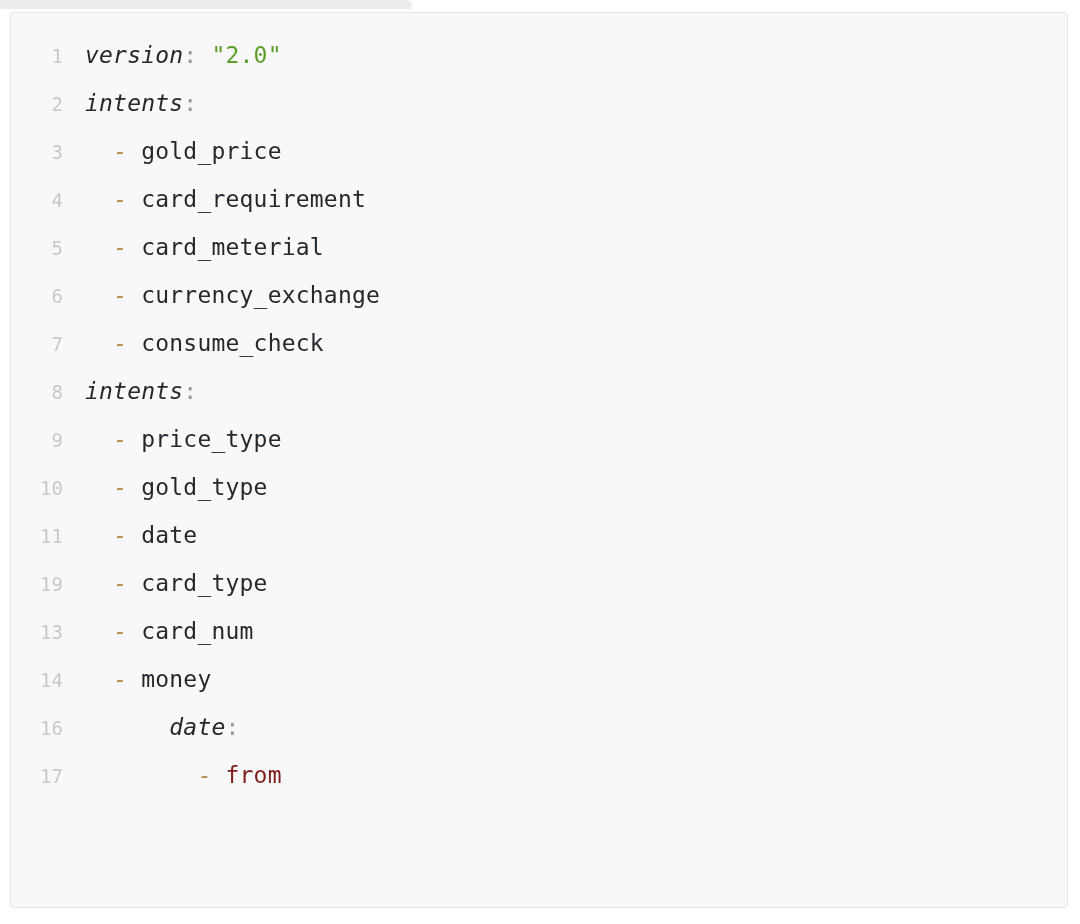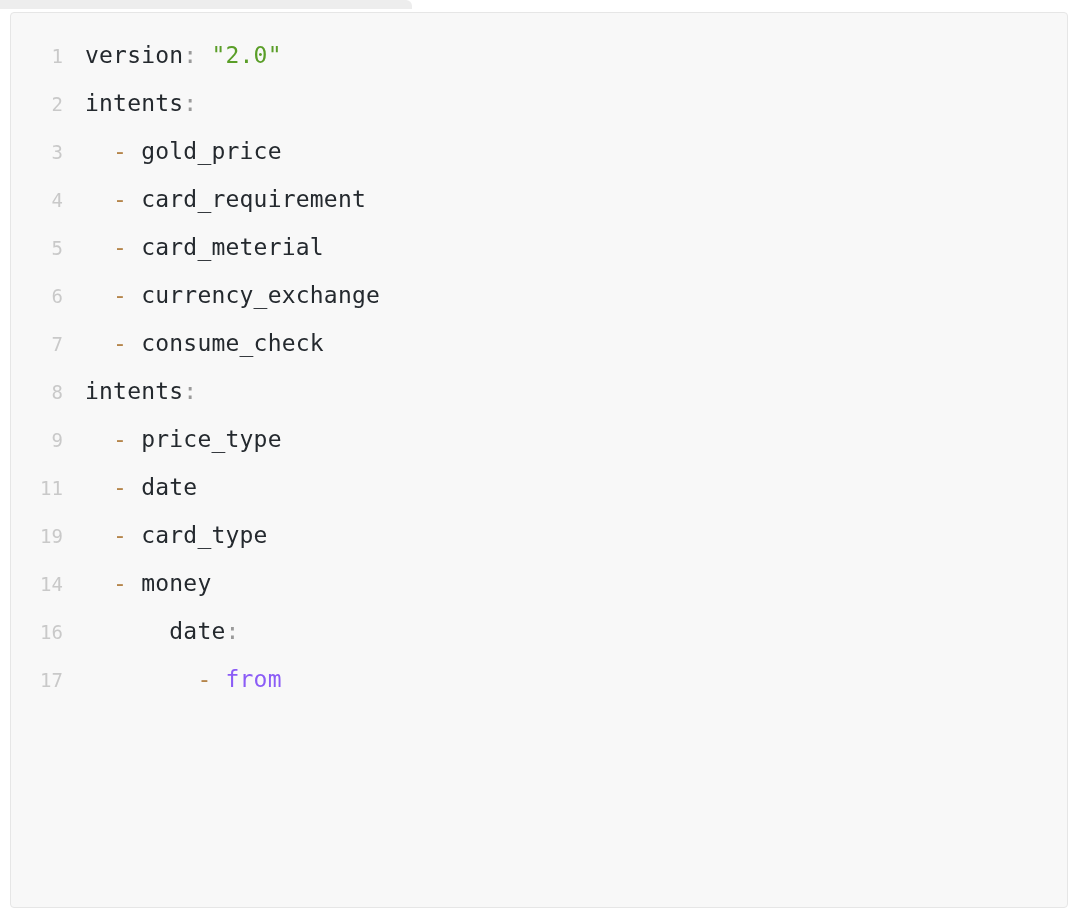--- a/index.html
+++ b/index.html
@@ -71,43 +71,45 @@
     flex: 1 1 auto;
     padding-left: 22px;
     font-family: "DejaVu Sans Mono", "Liberation Mono", monospace;
     font-size: 23px;
     letter-spacing: 0.2px;
     color: #24292e;
     white-space: pre;
   }
 
   
-  .t-key    { color: #24292e; }
+  .t-key    { color: #24292e; font-style: italic; }
   .t-punc   { color: #9a9a9a; }
   .t-dash   { color: #b5854a; }
   .t-plain  { color: #24292e; }
   .t-string { color: #5a9e28; }
-  .t-kw     { color: #8b5cf6; }
+  .t-kw     { color: #7f1d1d; }
 </style>
 </head>
 <body>
 
 <div id="top-strip"></div>
 
 <div id="code-card">
   <div id="code-scroll">
 
   <div class="code-line"><span class="ln">1</span><span class="lc"><span class="t-key">version</span><span class="t-punc">:</span><span class="t-plain"> </span><span class="t-string">"2.0"</span></span></div>
       <div class="code-line"><span class="ln">2</span><span class="lc"><span class="t-key">intents</span><span class="t-punc">:</span></span></div>
       <div class="code-line"><span class="ln">3</span><span class="lc"><span>  </span><span class="t-dash">-</span><span class="t-plain"> gold_price</span></span></div>
       <div class="code-line"><span class="ln">4</span><span class="lc"><span>  </span><span class="t-dash">-</span><span class="t-plain"> card_requirement</span></span></div>
       <div class="code-line"><span class="ln">5</span><span class="lc"><span>  </span><span class="t-dash">-</span><span class="t-plain"> card_meterial</span></span></div>
       <div class="code-line"><span class="ln">6</span><span class="lc"><span>  </span><span class="t-dash">-</span><span class="t-plain"> currency_exchange</span></span></div>
       <div class="code-line"><span class="ln">7</span><span class="lc"><span>  </span><span class="t-dash">-</span><span class="t-plain"> consume_check</span></span></div>
       <div class="code-line"><span class="ln">8</span><span class="lc"><span class="t-key">intents</span><span class="t-punc">:</span></span></div>
       <div class="code-line"><span class="ln">9</span><span class="lc"><span>  </span><span class="t-dash">-</span><span class="t-plain"> price_type</span></span></div>
+      <div class="code-line"><span class="ln">10</span><span class="lc"><span>  </span><span class="t-dash">-</span><span class="t-plain"> gold_type</span></span></div>
       <div class="code-line"><span class="ln">11</span><span class="lc"><span>  </span><span class="t-dash">-</span><span class="t-plain"> date</span></span></div>
       <div class="code-line"><span class="ln">19</span><span class="lc"><span>  </span><span class="t-dash">-</span><span class="t-plain"> card_type</span></span></div>
+      <div class="code-line"><span class="ln">13</span><span class="lc"><span>  </span><span class="t-dash">-</span><span class="t-plain"> card_num</span></span></div>
       <div class="code-line"><span class="ln">14</span><span class="lc"><span>  </span><span class="t-dash">-</span><span class="t-plain"> money</span></span></div>
       <div class="code-line"><span class="ln">16</span><span class="lc"><span>      </span><span class="t-key">date</span><span class="t-punc">:</span></span></div>
       <div class="code-line"><span class="ln">17</span><span class="lc"><span>        </span><span class="t-dash">-</span><span class="t-plain"> </span><span class="t-kw">from</span></span></div>
     </div>
 </div>
 
 </body></html>

